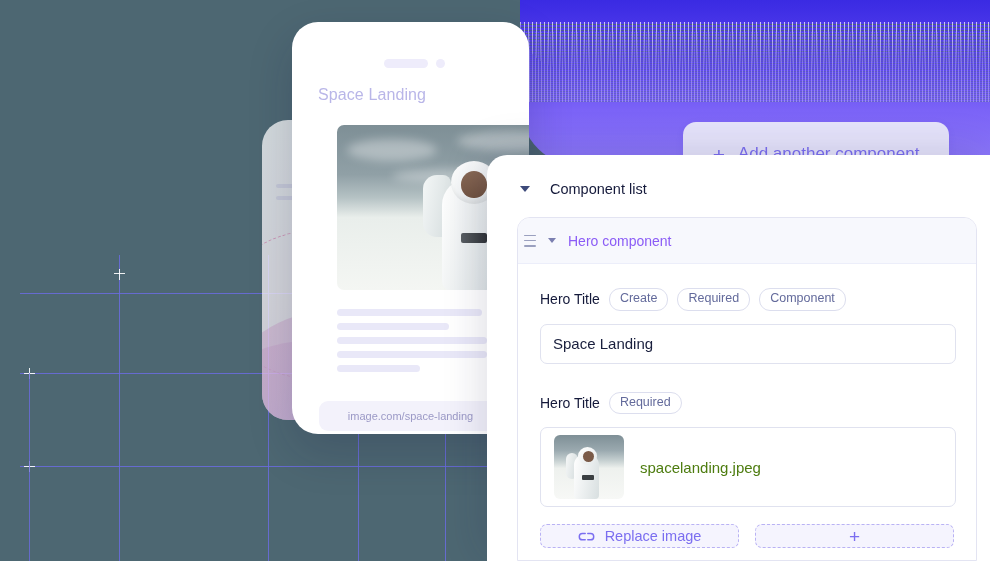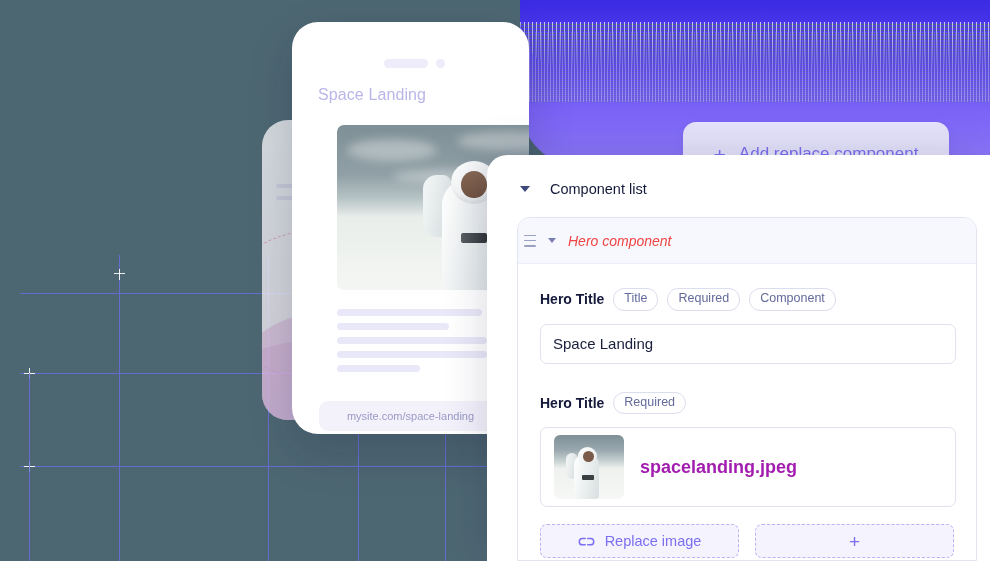--- a/index.html
+++ b/index.html
@@ -243,29 +243,29 @@
     display: flex; flex-direction: column; justify-content: space-between;
     cursor: grab;
   }
   #drag-handle span { display:block; height: 1.5px; background: #9aa0bf; border-radius: 1px; }
   .caret-small {
     width: 0; height: 0;
     border-left: 4.5px solid transparent;
     border-right: 4.5px solid transparent;
     border-top: 5.5px solid #7b7fb0;
   }
-  #hero-card-title { font-size: 14px; color: #ef4444; font-style: italic; }
+  #hero-card-title { font-size: 14px; color: #8b5cf6; }
 
   #hero-card-body { padding: 24px 22px 0 22px; }
 
   .field-label-row {
     display: flex; align-items: center; gap: 9px;
     margin-bottom: 13px;
   }
-  .field-label { font-size: 14px; color: #14193a; font-weight: 700; }
+  .field-label { font-size: 14px; color: #14193a; font-weight: 400; }
   .chip {
     border: 1px solid #dcdeee;
     border-radius: 11px;
     padding: 2px 10px 3px 10px;
     font-size: 12.5px;
     color: #636a9b;
     background: #fff;
     line-height: 1.25;
   }
 
@@ -317,28 +317,28 @@
   .tb-astro-pack {
     position: absolute; left: 12px; top: 18px;
     width: 12px; height: 26px; border-radius: 6px;
     background: linear-gradient(100deg,#f6f8f8,#d2dadb);
   }
   .tb-astro-panel {
     position: absolute; left: 28px; top: 40px;
     width: 12px; height: 5px; border-radius: 1px;
     background: #3a3f42;
   }
-  #image-filename { font-size: 18px; color: #a21caf; font-weight: bold; }
+  #image-filename { font-size: 15px; color: #4d7c0f; }
 
   #image-actions {
     display: flex; gap: 16px;
     margin-top: 17px;
   }
   .dashed-btn {
-    width: 200px; height: 34px;
+    width: 200px; height: 24px;
     border: 1px dashed #b9b2f4;
     border-radius: 7px;
     background: #f5f4fe;
     display: flex; align-items: center; justify-content: center;
     gap: 10px;
     color: #7b6ef0;
     font-size: 14.5px;
     cursor: pointer;
   }
   .dashed-btn .plus-sm { font-size: 19px; line-height: 1; }
@@ -394,27 +394,27 @@
       <div class="ph-astro-panel"></div>
       <div class="ph-astro-dot"></div>
     </div>
 
     <div class="txt-line" style="left:45px; top:287px; width:145px;"></div>
     <div class="txt-line" style="left:45px; top:301px; width:112px;"></div>
     <div class="txt-line" style="left:45px; top:315px; width:150px;"></div>
     <div class="txt-line" style="left:45px; top:329px; width:150px;"></div>
     <div class="txt-line" style="left:45px; top:343px; width:83px;"></div>
 
-    <div id="url-pill">mysite.com/space-landing</div>
+    <div id="url-pill">image.com/space-landing</div>
 
   </div>
 
   <div id="add-component-btn">
     <span class="plus">+</span>
-    <span>Add replace component</span>
+    <span>Add another component</span>
   </div>
 
   <div id="form-panel">
 
     <div id="component-list-header">
       <span class="caret"></span>
       <span class="label">Component list</span>
     </div>
 
     <div id="hero-card">
@@ -427,21 +427,21 @@
         </div>
         <span class="caret-small"></span>
         <span id="hero-card-title">Hero component</span>
       </div>
 
       <div id="hero-card-body">
 
         
         <div class="field-label-row">
           <span class="field-label">Hero Title</span>
-          <span class="chip">Title</span>
+          <span class="chip">Create</span>
           <span class="chip">Required</span>
           <span class="chip">Component</span>
         </div>
 
         <input id="hero-title-input" type="text" value="Space Landing" style="">
 
         
         <div class="field-label-row" id="hero-image-label-row">
           <span class="field-label">Hero Title</span>
           <span class="chip">Required</span>

